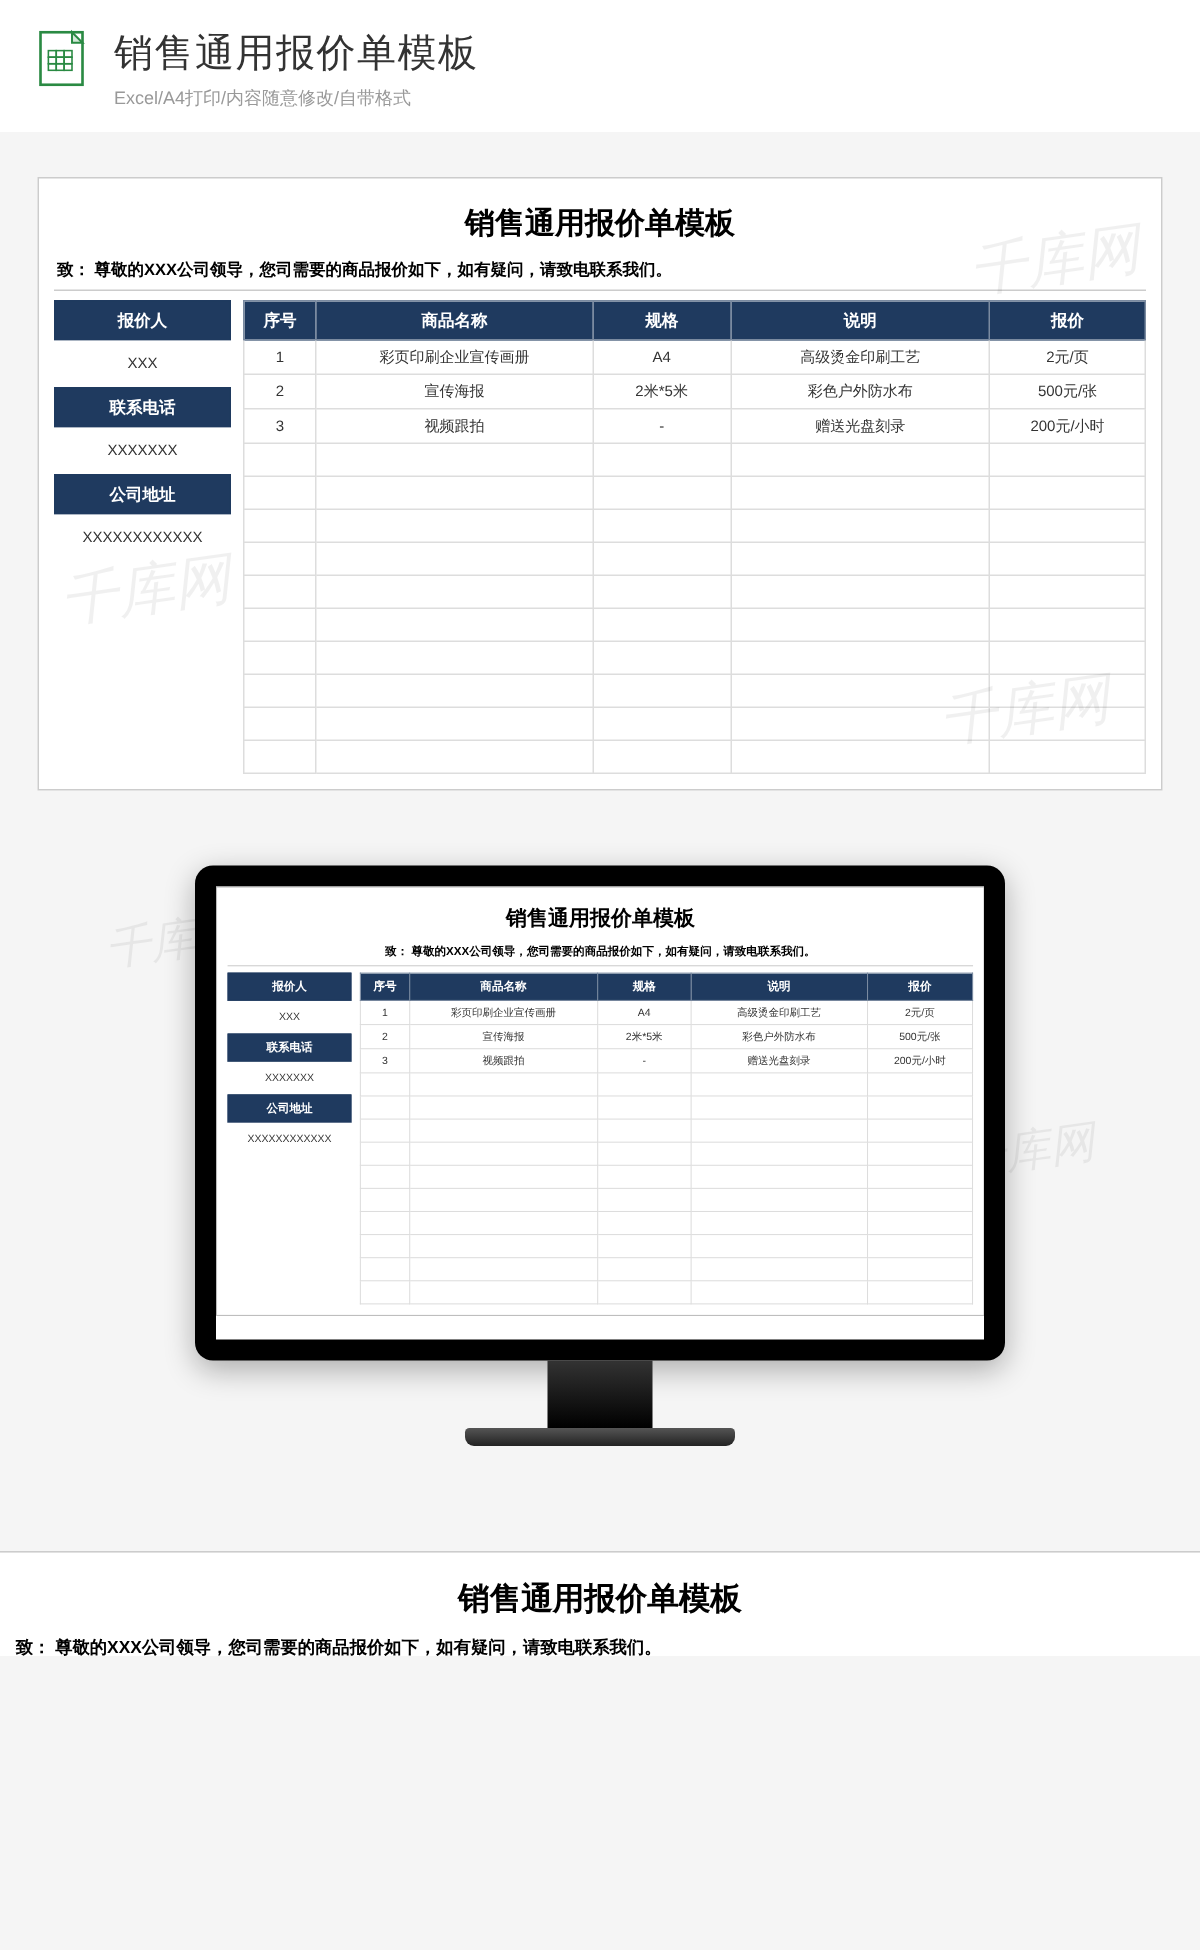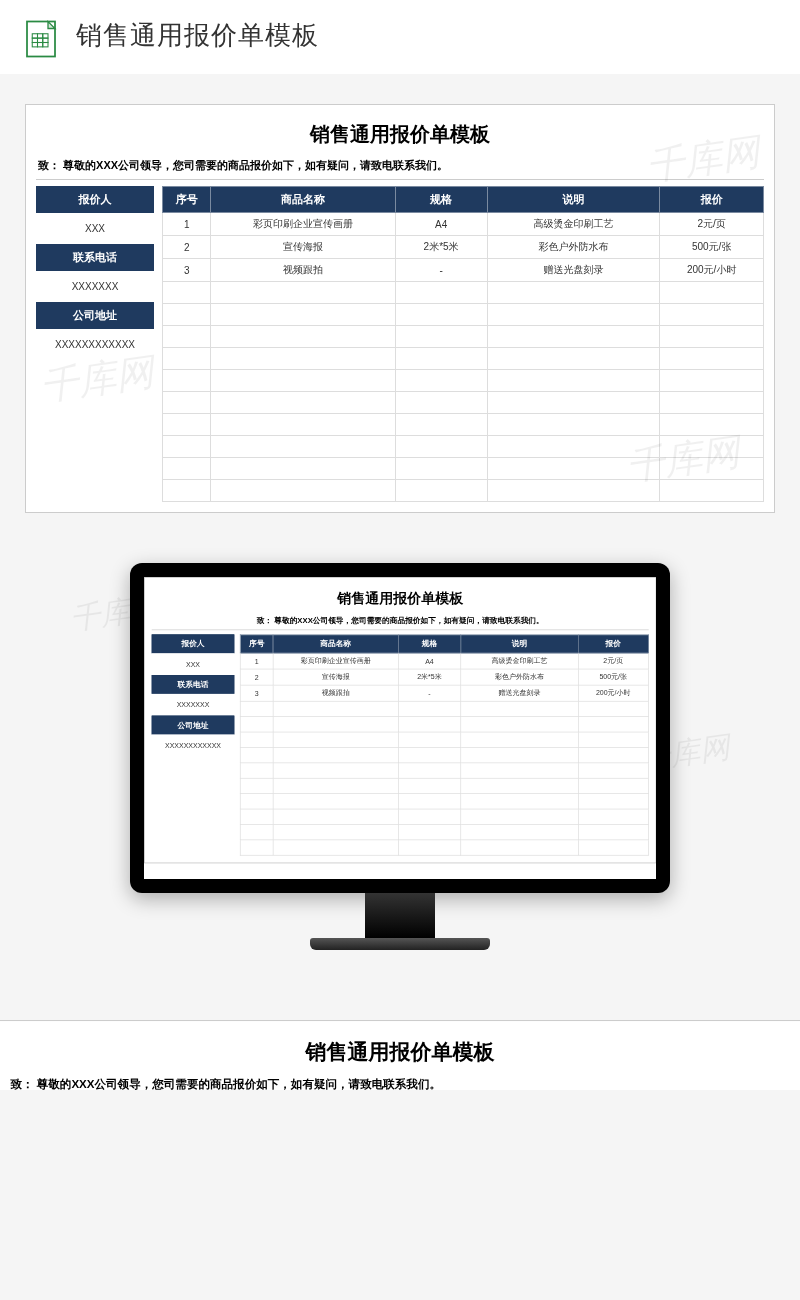--- a/index.html
+++ b/index.html
@@ -180,20 +180,21 @@
     <rect x="26" y="18" width="6" height="5" fill="none" stroke="#2a8a43" stroke-width="1.2"></rect>
     <rect x="14" y="23" width="6" height="5" fill="none" stroke="#2a8a43" stroke-width="1.2"></rect>
     <rect x="20" y="23" width="6" height="5" fill="none" stroke="#2a8a43" stroke-width="1.2"></rect>
     <rect x="26" y="23" width="6" height="5" fill="none" stroke="#2a8a43" stroke-width="1.2"></rect>
     <rect x="14" y="28" width="6" height="5" fill="none" stroke="#2a8a43" stroke-width="1.2"></rect>
     <rect x="20" y="28" width="6" height="5" fill="none" stroke="#2a8a43" stroke-width="1.2"></rect>
     <rect x="26" y="28" width="6" height="5" fill="none" stroke="#2a8a43" stroke-width="1.2"></rect>
   </svg>
   <div class="header-text">
     <div class="main-title">销售通用报价单模板</div>
+    <div class="sub-title">Excel/A4打印/内容随意修改/自带格式</div>
   </div>
 </div>
 
 <div class="preview-area" style="position:relative">
   <span class="watermark" style="top:60px;right:40px">千库网</span>
   <span class="watermark" style="top:280px;left:40px">千库网</span>
   <span class="watermark" style="top:360px;right:60px">千库网</span>
   <div class="sheet">
       <div class="sheet-title">销售通用报价单模板</div>
       <div class="sheet-note">致：  尊敬的XXX公司领导，您司需要的商品报价如下，如有疑问，请致电联系我们。</div>

